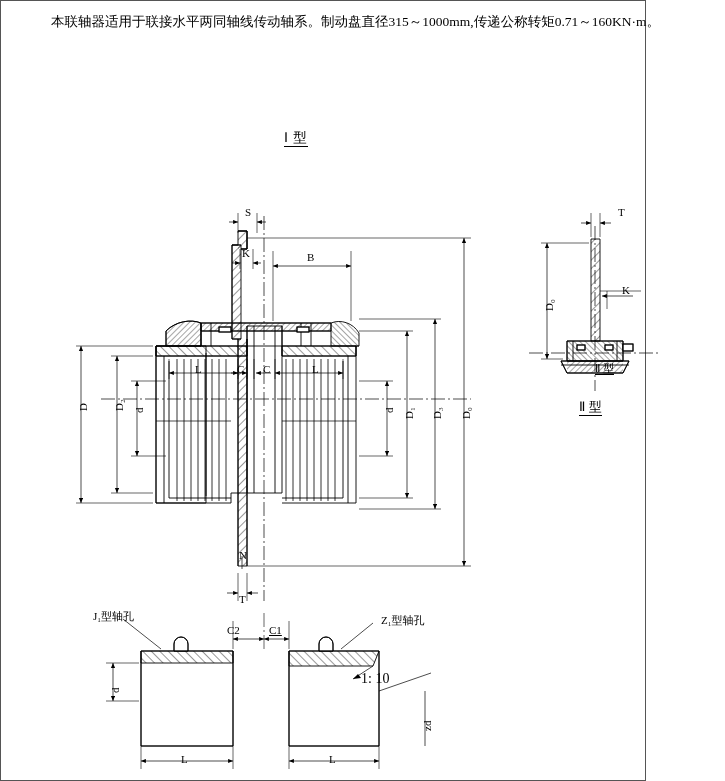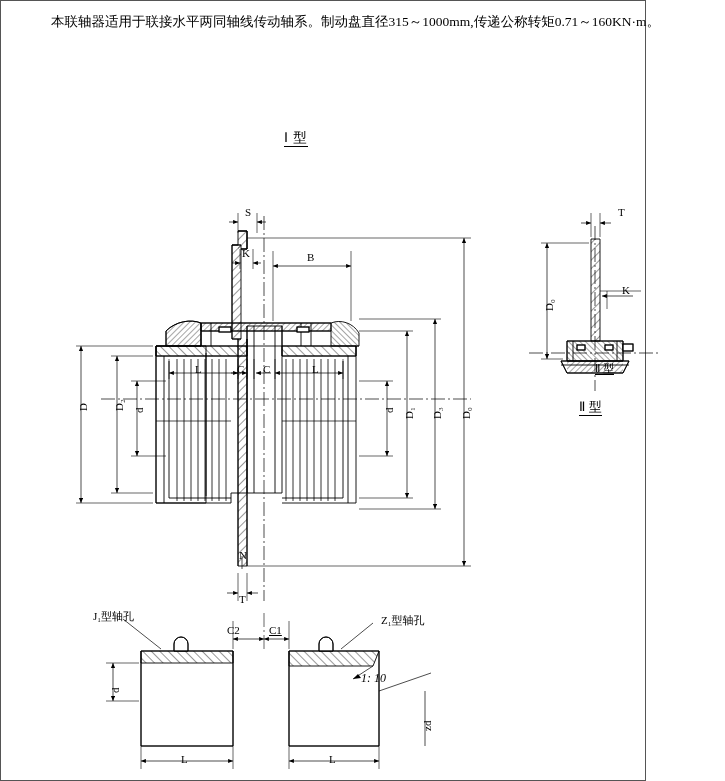--- a/index.html
+++ b/index.html
@@ -37,21 +37,21 @@
     left:578px;top:397px;
     font-size:13px;
   }
   .title-II .u{border-bottom:1px solid #000;padding-bottom:1px;}
   .label{
     position:absolute;
     font-size:11px;
     font-family:"Liberation Serif", serif;
     white-space:nowrap;
   }
-  .label.small{font-size:12px;font-style:italic;}
+  .label.small{font-size:14px;}
   .label.vert{
     transform:rotate(-90deg);
     transform-origin:left top;
   }
   .cnlabel{
     position:absolute;
     font-size:11px;
     white-space:nowrap;
   }
   svg{position:absolute;left:0;top:0;}

